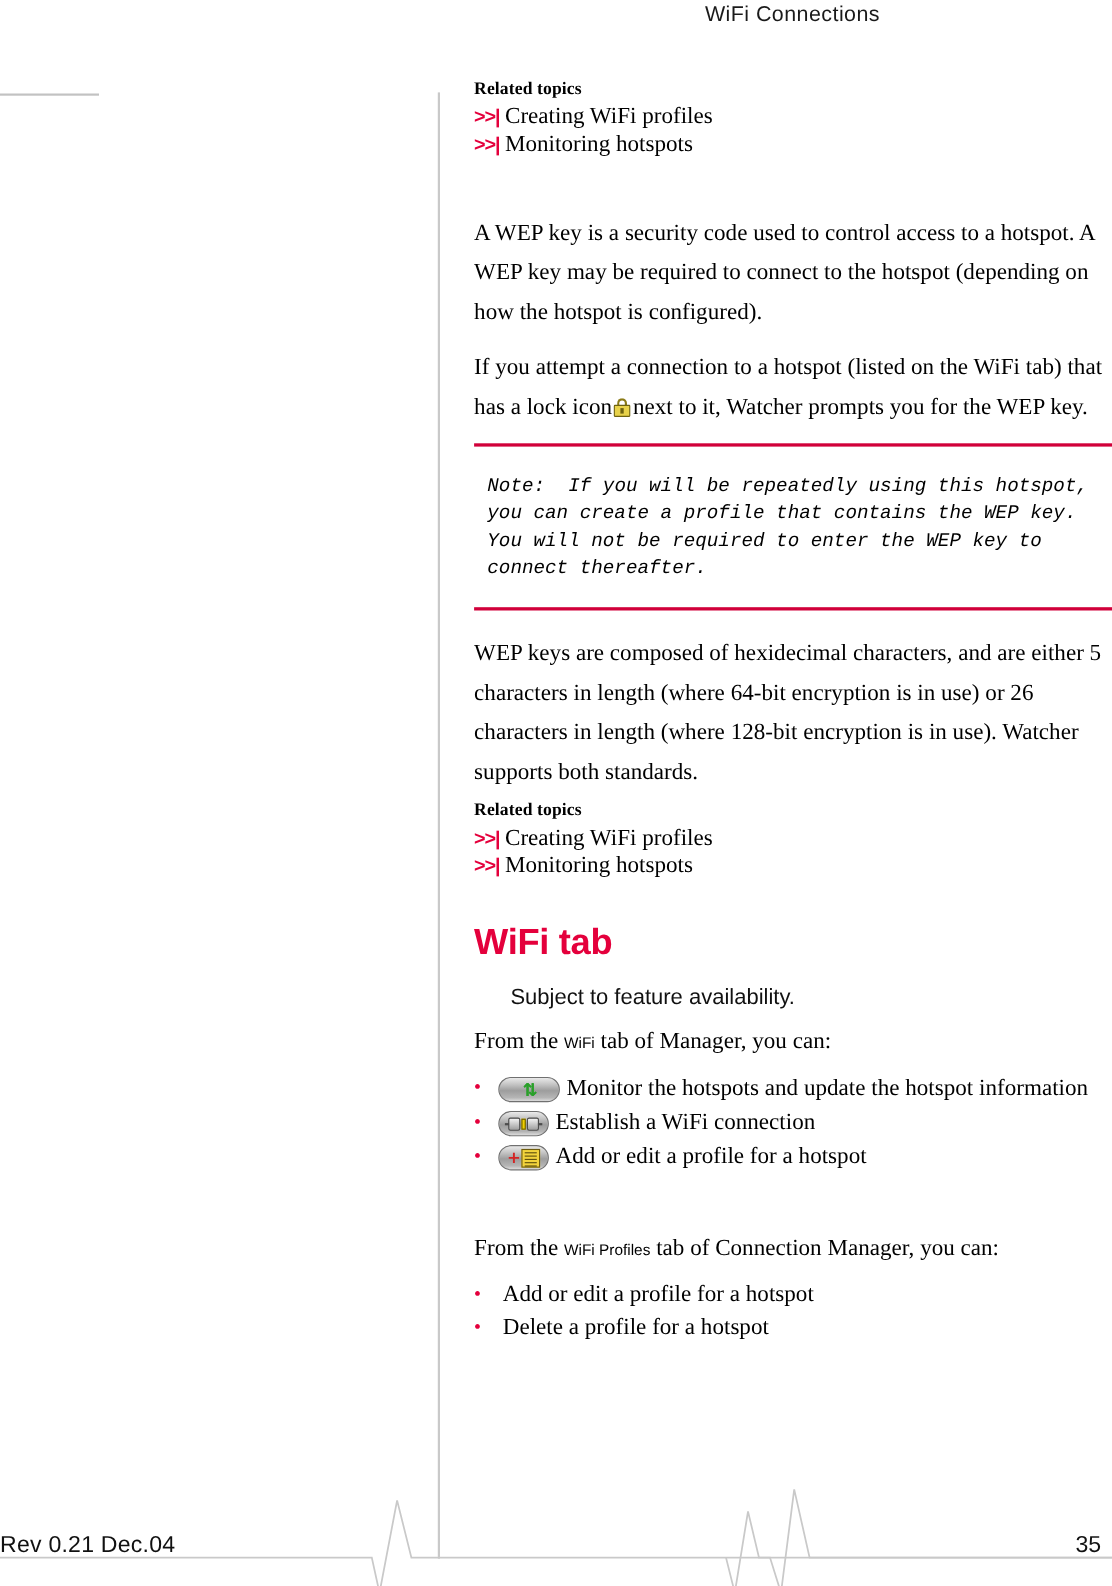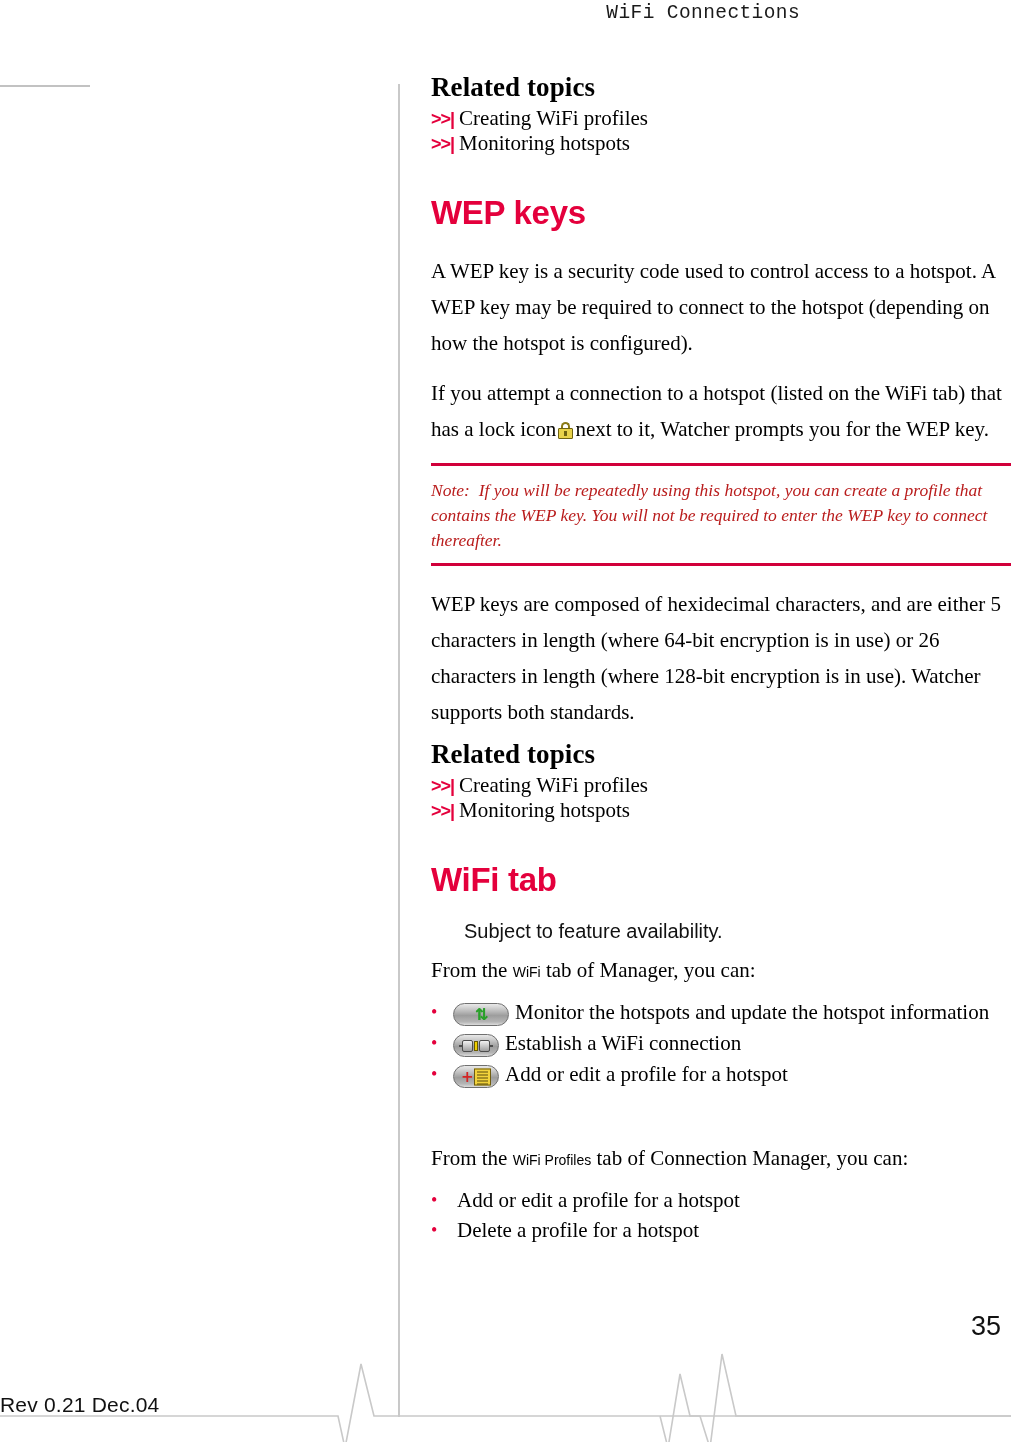--- a/index.html
+++ b/index.html
@@ -19,21 +19,21 @@
   
   .page-header {
     position: absolute;
     top: 0px;
     left: 0;
     width: 811px;
     height: 34px;
     text-align: right;
     padding-right: 11px;
     box-sizing: border-box;
-    font-family: Liberation Mono, monospace;
+    font-family: Liberation Sans, sans-serif;
     font-size: 19.5px;
     letter-spacing: 0.4px;
     color: #1a1a1a;
     line-height: 26px;
   }
 
   
   .top-left-rule {
     position: absolute;
     left: 0px;
@@ -58,21 +58,21 @@
     position: absolute;
     left: 431px;
     top: 72px;
     width: 580px;
   }
 
   
   .related-heading {
     font-family: "Liberation Serif", serif;
     font-weight: bold;
-    font-size: 27px;
+    font-size: 16px;
     margin: 0 0 5px 0;
     letter-spacing: 0.1px;
   }
 
   
   .xref {
     font-size: 21px;
     line-height: 1.0;
     margin: 0 0 4px 0;
     white-space: nowrap;
@@ -146,26 +146,26 @@
   }
 
   
   .note-block {
     margin: 16px 0 20px 0;
     border-top: 3px solid #d1003a;
     border-bottom: 3px solid #d1003a;
     padding: 12px 0 10px 0;
   }
   .note-block p {
-    font-family: Liberation Serif, serif;
+    font-family: Liberation Mono, monospace;
     font-style: italic;
     font-size: 17.5px;
     line-height: 25px;
-    margin: 0;
-    color: #b91c1c;
+    margin: 12px;
+    color: #000000;
   }
   .note-label { font-style: italic; }
 
   
   .feature-note {
     font-family: "Liberation Sans", sans-serif;
     font-size: 20px;
     line-height: 22px;
     margin: 0 0 10px 33px;
     color: #111;
@@ -278,23 +278,23 @@
     left: 0px;
     top: 1393px;
     font-family: "Liberation Sans", sans-serif;
     font-size: 21px;
     color: #111;
     letter-spacing: 0.2px;
   }
   .footer-page {
     position: absolute;
     right: 10px;
-    top: 1311px;
-    font-family: "Liberation Sans", sans-serif;
-    font-size: 27px;
+    top: 1393px;
+    font-family: "Liberation Sans", sans-serif;
+    font-size: 21px;
     color: #111;
   }
 </style>
 </head>
 <body>
 
 <div class="page-header">
   <span>WiFi Connections</span>
 </div>
 
@@ -307,21 +307,20 @@
 
   <div class="xref">
     <span class="arrows">&gt;&gt;|</span><span class="xref-text">Creating WiFi profiles</span>
   </div>
 
   <div class="xref">
     <span class="arrows">&gt;&gt;|</span><span class="xref-text">Monitoring hotspots</span>
   </div>
 
   <div class="h-spacer-top"></div>
-  <h1 class="h-major">WEP keys</h1>
   <div class="h-spacer-bot"></div>
 
   <p class="body">A WEP key is a security code used to control access to a hotspot. A WEP key may be required to connect to the hotspot (depending on how the hotspot is configured).</p>
 
   <p class="body">
     <span>If you attempt a connection to a hotspot (listed on the WiFi tab) that has a lock icon</span><span class="lock-icon"><span class="shackle"></span><span class="body-box"></span><span class="keyhole"></span></span><span>next to it, Watcher prompts you for the WEP key.</span>
   </p>
 
   <div class="note-block">
     <p>

